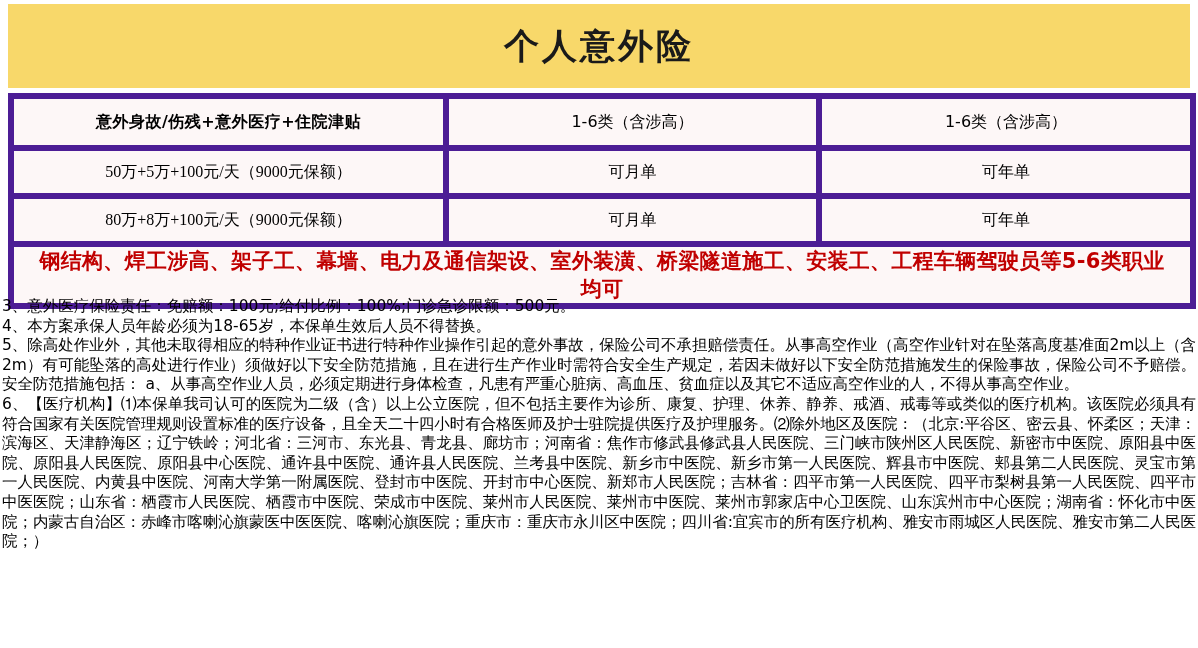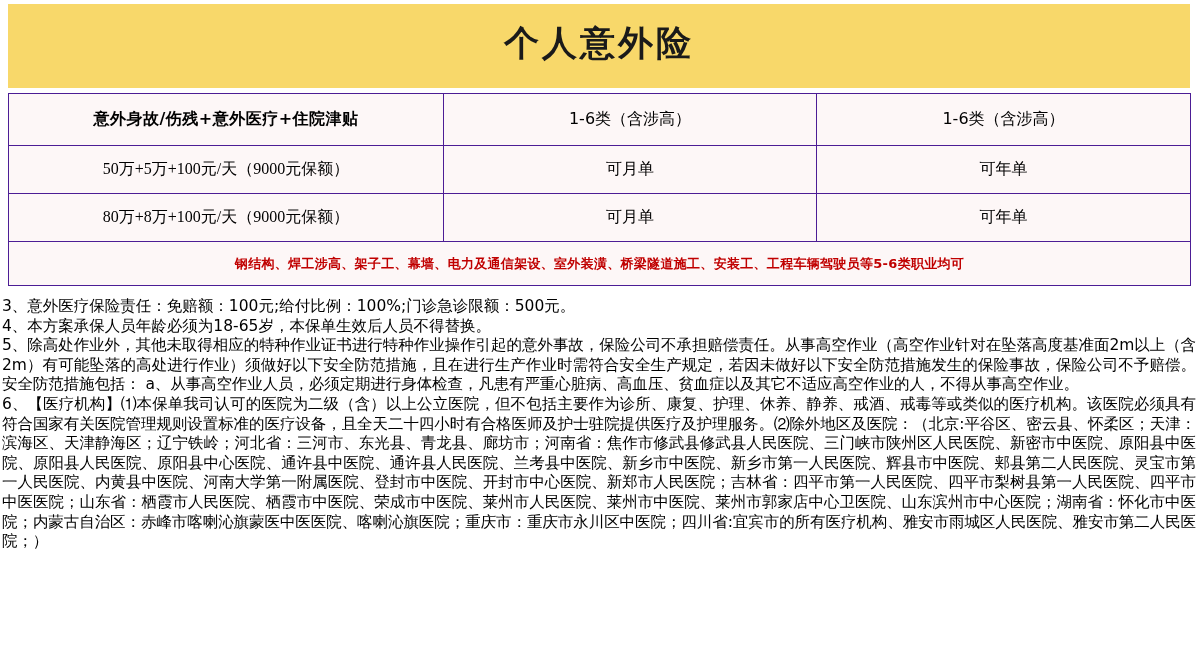--- a/index.html
+++ b/index.html
@@ -33,36 +33,36 @@
     display: flex;
     align-items: center;
     justify-content: center;
     box-sizing: border-box;
   }
   .title-text {
     font-size: 35px;
     font-weight: bold;
     letter-spacing: 3px;
     color: #1a1a1a;
-    font-family: Liberation Mono, monospace;
+    font-family: Liberation Serif, serif;
     line-height: 1;
   }
 
   
   .rate-table {
     position: absolute;
     left: 8px;
     top: 93px;
     width: 1182px;
     border-collapse: collapse;
     table-layout: fixed;
     background: #fdf7f7;
   }
   .rate-table td {
-    border: 1px solid #4c1d95;
+    border: 6px solid #4c1d95;
     background: #fdf7f7;
     text-align: center;
     vertical-align: middle;
     font-size: 16px;
     color: #000;
     padding: 0 16px;
     box-sizing: border-box;
     margin-left: 11px;
   }
   .col-a { width: 435px; }
@@ -80,21 +80,21 @@
   }
 
   .data-row td { height: 48px; font-family: Liberation Serif, serif; }
   .data-a { font-size: 16px; }
   .data-b, .data-c { font-size: 16px; }
 
   .red-row td {
     height: 44px;
     color: #c00000;
     font-weight: bold;
-    font-size: 13px;
+    font-size: 21px;
     letter-spacing: 0.3px;
   }
 
   
   .terms {
     position: absolute;
     left: 2px;
     top: 297px;
     width: 1194px;
     font-size: 15.5px;

